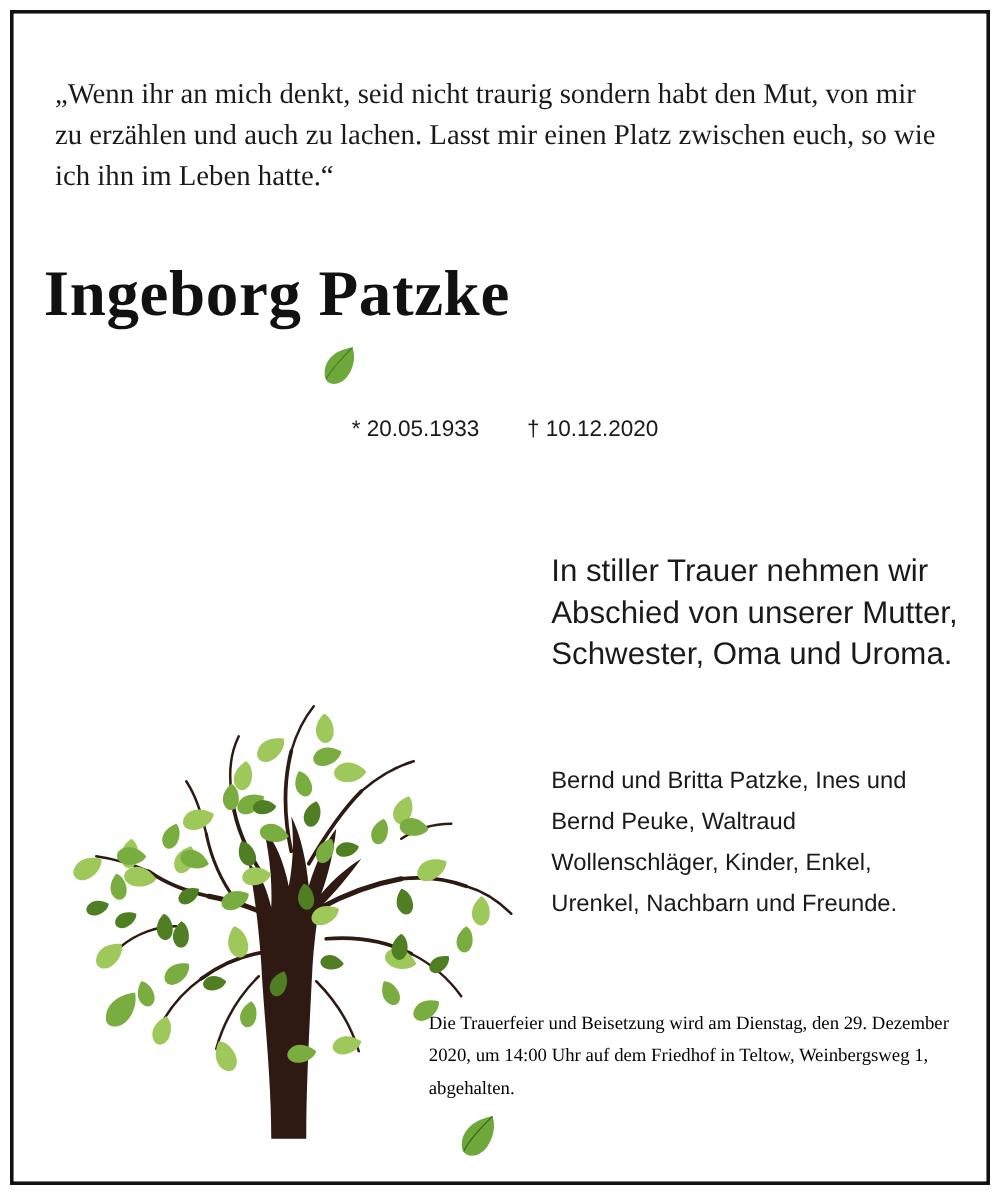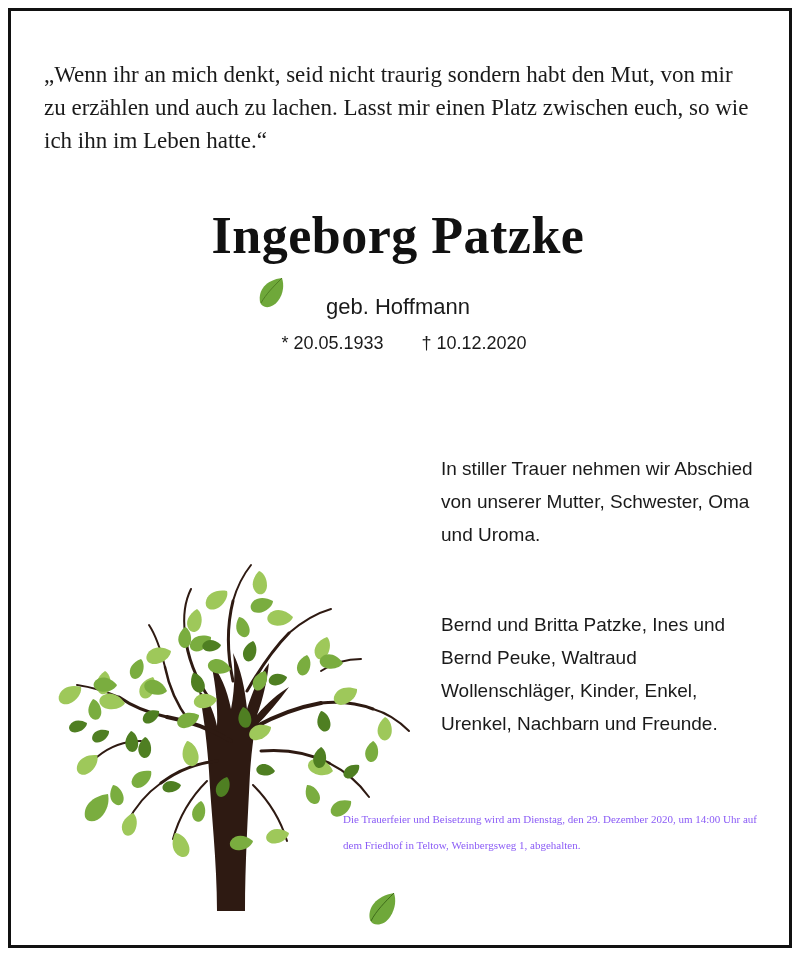--- a/index.html
+++ b/index.html
@@ -48,21 +48,21 @@
     color: #1a1a1a;
     font-weight: 400;
   }
 
   
   .name {
     position: absolute;
     left: 0;
     top: 195px;
     width: 750px;
-    text-align: center;
+    text-align: left;
     font-family: "Liberation Serif", serif;
     font-size: 52px;
     font-weight: 700;
     letter-spacing: 0.5px;
     color: #111111;
     padding-left: 24px;
     box-sizing: border-box;
   }
   .birthname {
     position: absolute;
@@ -88,45 +88,45 @@
   }
   .dates .gap {
     display: inline-block;
     width: 28px;
   }
 
   
   .mourning {
     position: absolute;
     left: 430px;
-    top: 441px;
+    top: 430px;
     width: 330px;
-    font-size: 19px;
+    font-size: 25px;
     line-height: 33px;
     color: #1a1a1a;
   }
   .family {
     position: absolute;
     left: 430px;
     top: 565px;
     width: 330px;
     font-size: 19px;
     line-height: 33px;
     color: #1a1a1a;
     margin-top: 32px;
   }
   .funeral {
     position: absolute;
     left: 332px;
     top: 795px;
     width: 420px;
     font-family: "Liberation Serif", serif;
-    font-size: 11px;
+    font-size: 15px;
     line-height: 26px;
-    color: #8b5cf6;
+    color: #000000;
   }
 
   
   .tree-wrap {
     position: absolute;
     left: 10px;
     top: 430px;
     width: 420px;
     height: 500px;
   }
@@ -145,21 +145,20 @@
     <div class="quote">„Wenn ihr an mich denkt, seid nicht traurig sondern habt den Mut, von mir zu erzählen und auch zu lachen. Lasst mir einen Platz zwischen euch, so wie ich ihn im Leben hatte.“</div>
 
     <div class="leaf-float" style="left:245px; top:265px;">
       <svg width="30" height="34" viewBox="0 0 30 34">
         <path d="M26 2 C10 4 2 14 4 26 C6 33 16 33 22 25 C28 17 28 8 26 2 Z" fill="#6fa83a"></path>
         <path d="M26 2 C18 10 10 18 5 27" stroke="#4f7f22" stroke-width="1" fill="none"></path>
       </svg>
     </div>
 
     <div class="name">Ingeborg Patzke</div>
-    <div class="birthname">geb. Hoffmann</div>
     <div class="dates">
       <span>* 20.05.1933</span>
       <span class="gap"></span>
       <span>† 10.12.2020</span>
     </div>
 
     <div class="mourning">In stiller Trauer nehmen wir Abschied von unserer Mutter, Schwester, Oma und Uroma.</div>
     <div class="family">Bernd und Britta Patzke, Ines und Bernd Peuke, Waltraud Wollenschläger, Kinder, Enkel, Urenkel, Nachbarn und Freunde.</div>
     <div class="funeral">Die Trauerfeier und Beisetzung wird am Dienstag, den 29. Dezember 2020, um 14:00 Uhr auf dem Friedhof in Teltow, Weinbergsweg 1, abgehalten.</div>
 

